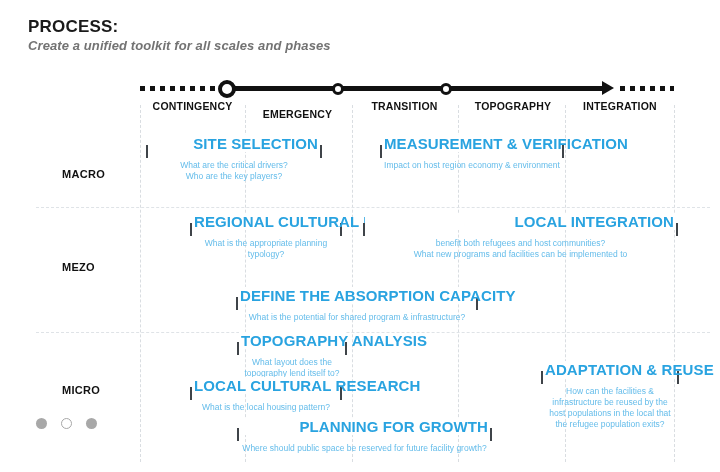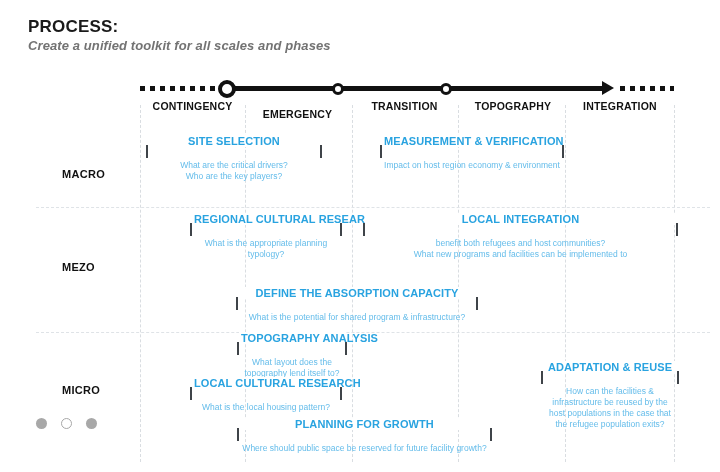--- a/index.html
+++ b/index.html
@@ -133,22 +133,22 @@
     height: 13px;
     border-top: 2.5px solid #3f4449;
     border-left: 2.5px solid #3f4449;
     border-right: 2.5px solid #3f4449;
     box-sizing: border-box;
   }
   .bracket-inner {
     position: absolute;
     left: 0; right: 0;
     top: -12px;
-    text-align: center;
-    font-size: 11px;
+    text-align: right;
+    font-size: 15px;
     font-weight: bold;
     color: #29A3E0;
     letter-spacing: 0.1px;
     white-space: nowrap;
     background: #ffffff;
     padding: 0 2px;
   }
   .task-desc {
     margin-top: 2px;
     text-align: center;
@@ -271,21 +271,21 @@
     </div>
   </div>
 
   <div class="task" style="left:541px; top:371px; width:138px;">
     <div class="bracket">
       <div class="bracket-inner">ADAPTATION &amp; REUSE</div>
     </div>
     <div class="task-desc">
       <div>How can the facilities &amp;</div>
       <div>infrastructure be reused by the</div>
-      <div>host populations in the case that</div>
+      <div>host populations in the local that</div>
       <div>the refugee population exits?</div>
     </div>
   </div>
 
   <div class="task" style="left:190px; top:387px; width:152px;">
     <div class="bracket">
       <div class="bracket-inner">LOCAL CULTURAL RESEARCH</div>
     </div>
     <div class="task-desc">
       <div>What is the local housing pattern?</div>

